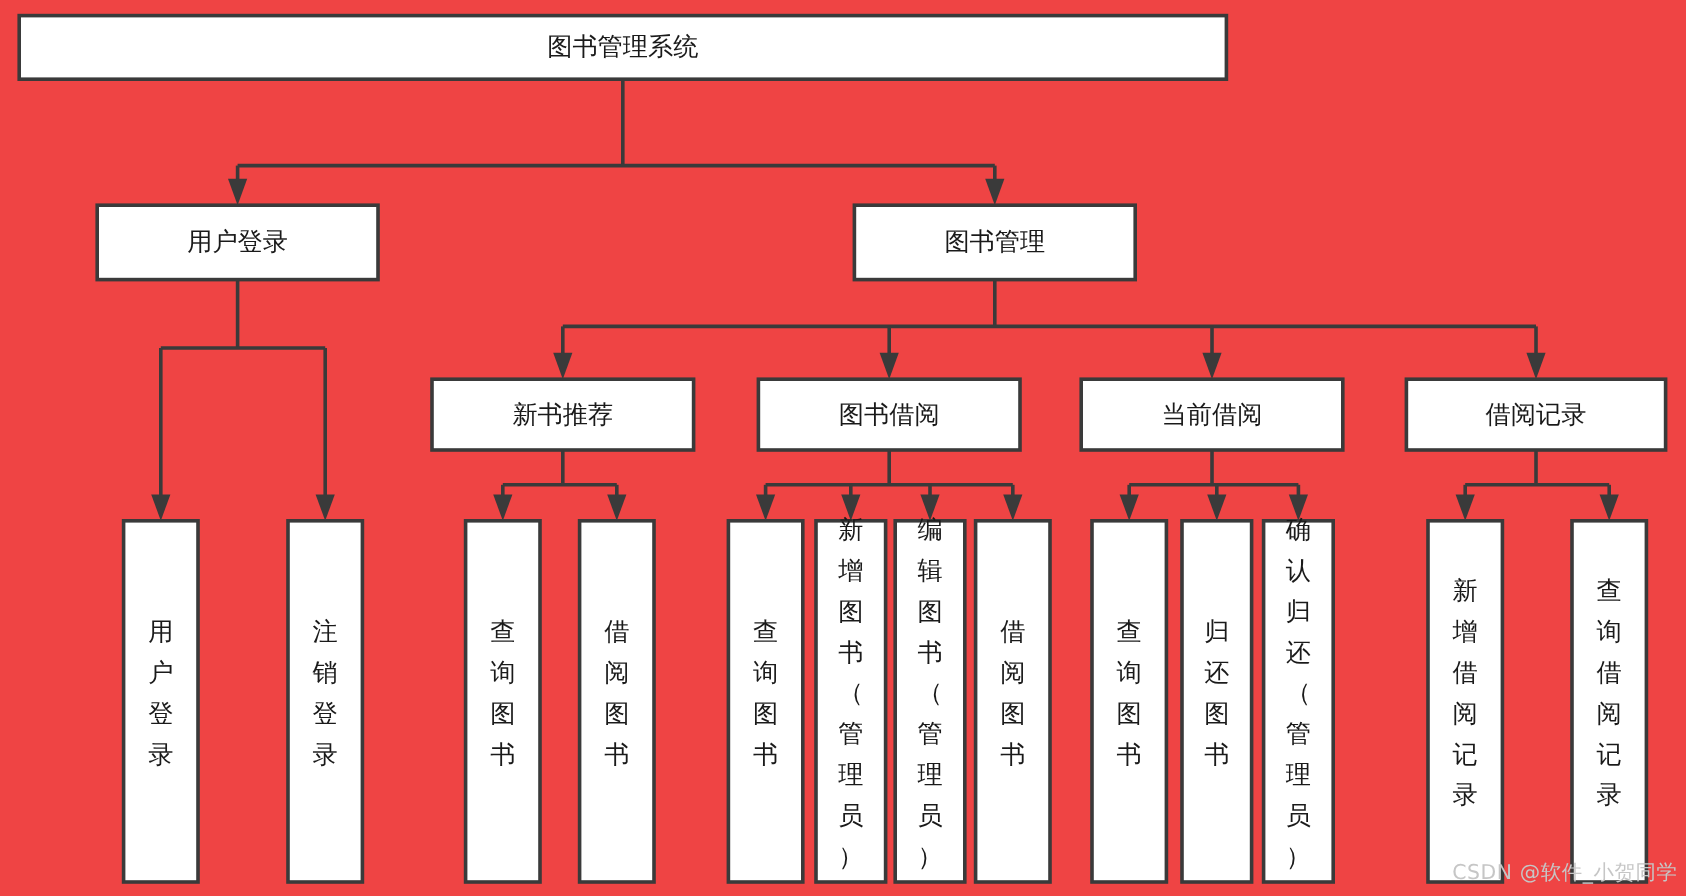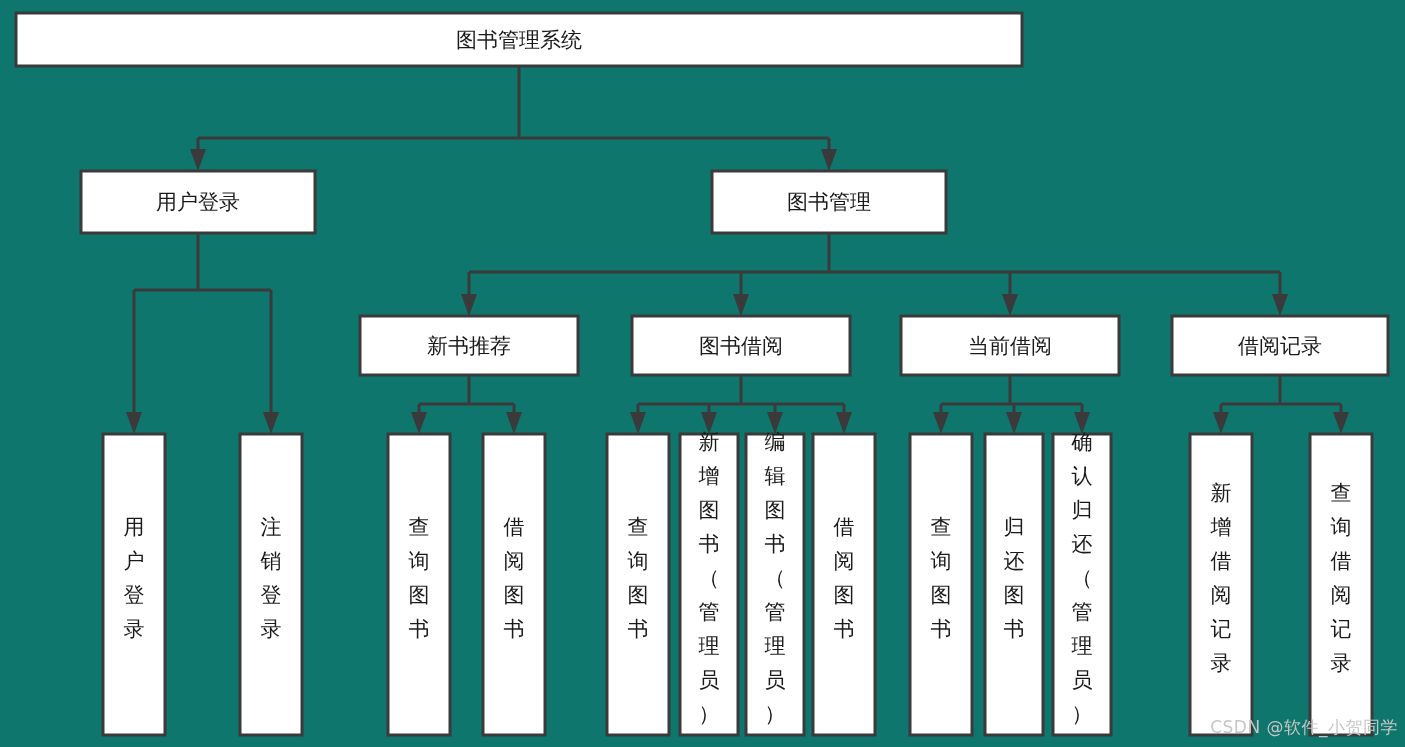--- a/index.html
+++ b/index.html
@@ -11,21 +11,21 @@
   body {
     width: 1405px;
     height: 747px;
     font-family: "DejaVu Sans", "Liberation Sans", sans-serif;
     overflow: hidden;
   }
   #diagram-root {
     position: relative;
     width: 1405px;
     height: 747px;
-    background: #0f766e;
+    background: #ef4444;
   }
   svg#tree-svg {
     position: absolute;
     left: 0;
     top: 0;
     width: 1405px;
     height: 747px;
     display: block;
   }
   .node-box {

